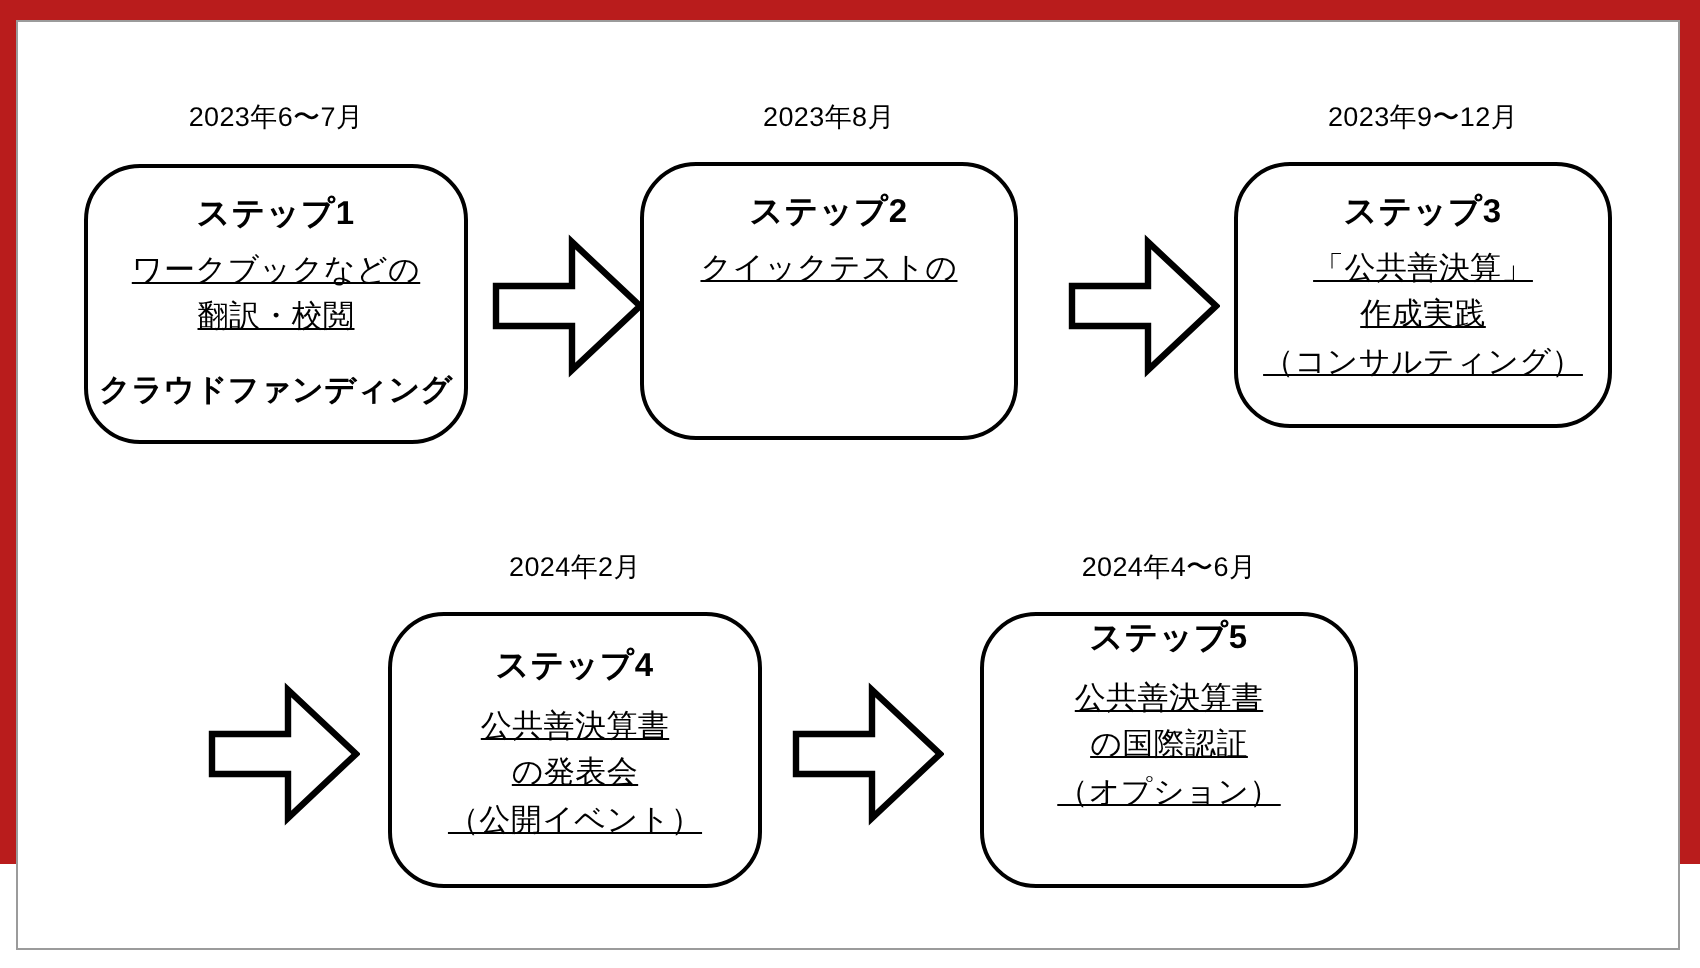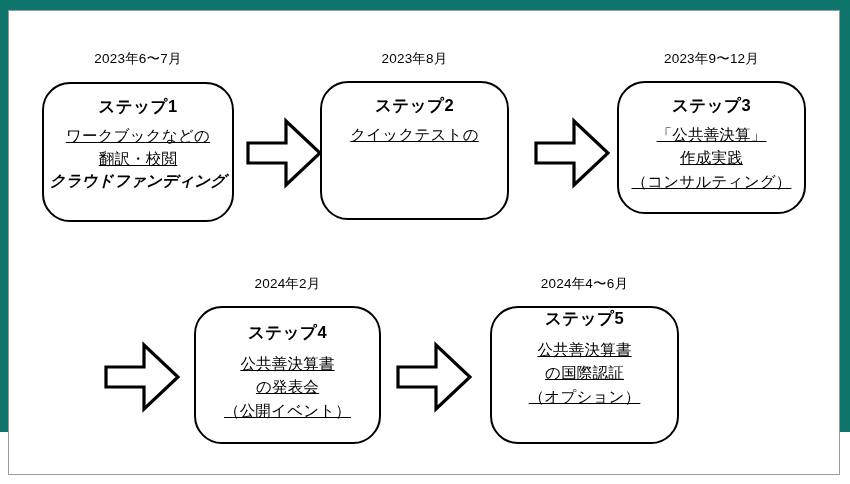--- a/index.html
+++ b/index.html
@@ -12,21 +12,21 @@
     height: 484px;
     font-family: "Liberation Sans", "DejaVu Sans", sans-serif;
     color: #000000;
     overflow: hidden;
   }
 
   #canvas {
     position: relative;
     width: 850px;
     height: 432px;
-    background: #0f766e;
+    background: #b91c1c;
   }
 
   
   #frame {
     position: absolute;
     left: 8px;
     top: 10px;
     width: 832px;
     height: 465px;
     border: 1px solid #9b9b9b;
@@ -109,21 +109,21 @@
   <div id="frame"></div>
 
   <div class="step" style="left:42px; top:50px; width:192px; height:172px;">
     <div class="date-label" style="top:0px;">2023年6〜7月</div>
     <div class="box" style="top:32px; height:140px; padding-top:12px;">
       <div class="box-title">ステップ1</div>
       <div class="box-lines" style="margin-top:6px;">
         <div class="box-line">ワークブックなどの</div>
         <div class="box-line">翻訳・校閲</div>
       </div>
-      <div class="box-footer" style="font-style:italic;">クラウドファンディング</div>
+      <div class="box-footer" style="margin-top:14px;">クラウドファンディング</div>
     </div>
   </div>
 
   <div class="arrow" style="left:246px; top:117px; width:76px; height:72px;">
     <svg width="76" height="72" viewBox="0 0 76 72">
       <polygon points="2,26 40,26 40,4 74,36 40,68 40,46 2,46" fill="#ffffff" stroke="#000000" stroke-width="3.2" stroke-linejoin="miter"></polygon>
     </svg>
   </div>
 
   <div class="step" style="left:320px; top:50px; width:189px; height:170px;">

